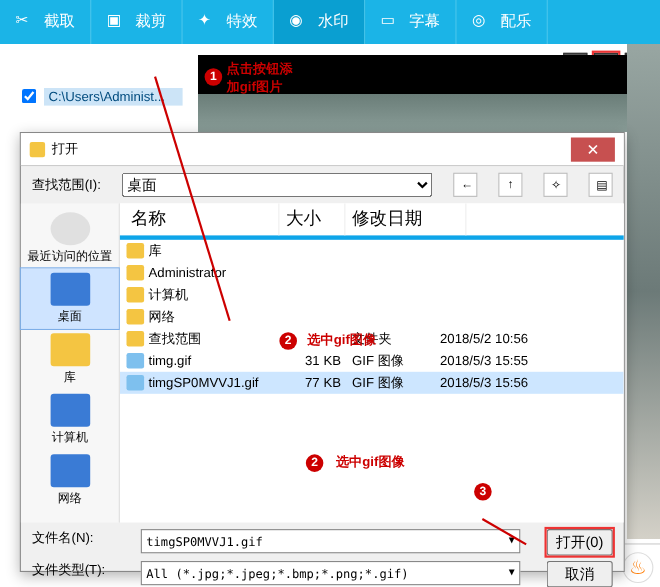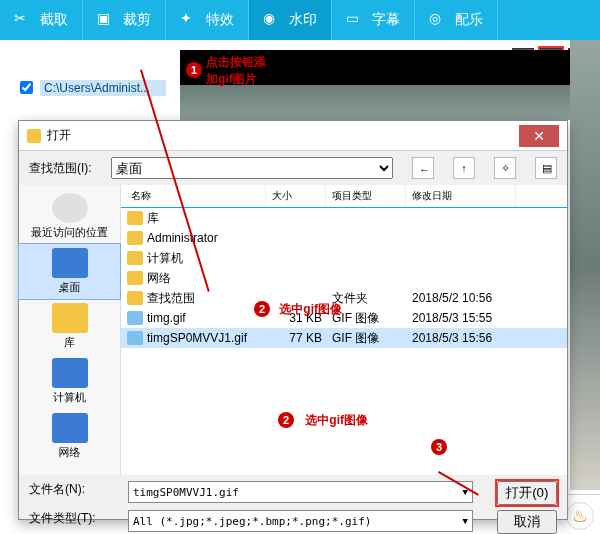--- a/index.html
+++ b/index.html
@@ -35,30 +35,30 @@
   .dlg-title { background: #fff; height: 30px; display: flex; align-items: center; padding: 0 8px; justify-content: space-between; border-bottom: 1px solid #ccc; }
   .dlg-title .ttl-left { display:flex; align-items:center; gap:6px;}
   .dlg-title .folder-icon { width:14px;height:14px;background:#f4c542;border-radius:2px; }
   .dlg-close { background: #c75050; color: #fff; border: none; width: 40px; height: 22px; font-size: 14px; cursor: pointer; }
 
   .dlg-lookin { display: flex; align-items: center; padding: 6px 10px; gap: 19px; }
   .dlg-lookin select { flex: 1; height: 22px; }
   .nav-btn { width: 22px; height: 22px; background: #fff; border: 1px solid #bbb; cursor: pointer; font-size: 11px; }
 
   .dlg-body { display: flex; height: 290px; }
-  .places { width: 102px; background: #f7f7f7; border-right: 1px solid #ddd; padding: 4px 0; }
+  .places { width: 90px; background: #f7f7f7; border-right: 1px solid #ddd; padding: 4px 0; }
   .place { text-align: center; padding: 4px 2px; font-size: 11px; cursor: pointer; }
   .place.active { background: #cfe4ff; outline: 1px solid #7daee8; }
   .place-icon { width: 36px; height: 30px; margin: 0 auto 2px; background: #3a7bd5; border-radius: 3px; }
   .place-icon.recent { background: #e0e0e0; border-radius: 50%; }
   .place-icon.lib { background: #f4c542; }
   .place-icon.net { background: #3a7bd5; }
 
   .filelist { flex: 1; background: #fff; display: flex; flex-direction: column; }
-  .fl-header { display: flex; border-bottom: 1px solid #0ea5e9; font-size: 10px; background: #fff; }
+  .fl-header { display: flex; border-bottom: 4px solid #0ea5e9; font-size: 16px; background: #fff; }
   .fl-header div { padding: 4px 6px; border-right: 1px solid #eee; }
   .fl-rows { flex: 1; overflow: auto; }
   .fl-row { display: flex; align-items: center; padding: 2px 6px; font-size: 12px; height: 20px; }
   .fl-row.selected { background: #cde6ff; }
   .fl-row .ico { width: 16px; height: 14px; margin-right: 4px; background: #f4c542; border-radius: 2px; flex-shrink: 0; }
   .fl-row .ico.gif { background: #7ec0ee; }
   .col-name { width: 145px; display: flex; align-items: center; text-align: left; }
   .col-size { width: 60px; text-align: right; padding-right: 10px; }
   .col-type { width: 80px; }
   .col-date { width: 110px; }
@@ -178,21 +178,20 @@
       <div class="place">
           <div class="place-icon net"></div>
           <div>网络</div>
         </div>
     </div>
 
     <div class="filelist">
       <div class="fl-header">
         <div class="col-name" style="padding-left:10px;">名称</div>
         <div class="col-size" style="text-align:left;">大小</div>
-        <div class="col-type">项目类型</div>
         <div class="col-date">修改日期</div>
       </div>
       <div class="fl-rows" id="fl-rows">
           <div class="fl-row">
             <div class="col-name">
               <span class="ico "></span>
               <span>库</span>
             </div>
             <div class="col-size"></div>
             <div class="col-type"></div>

